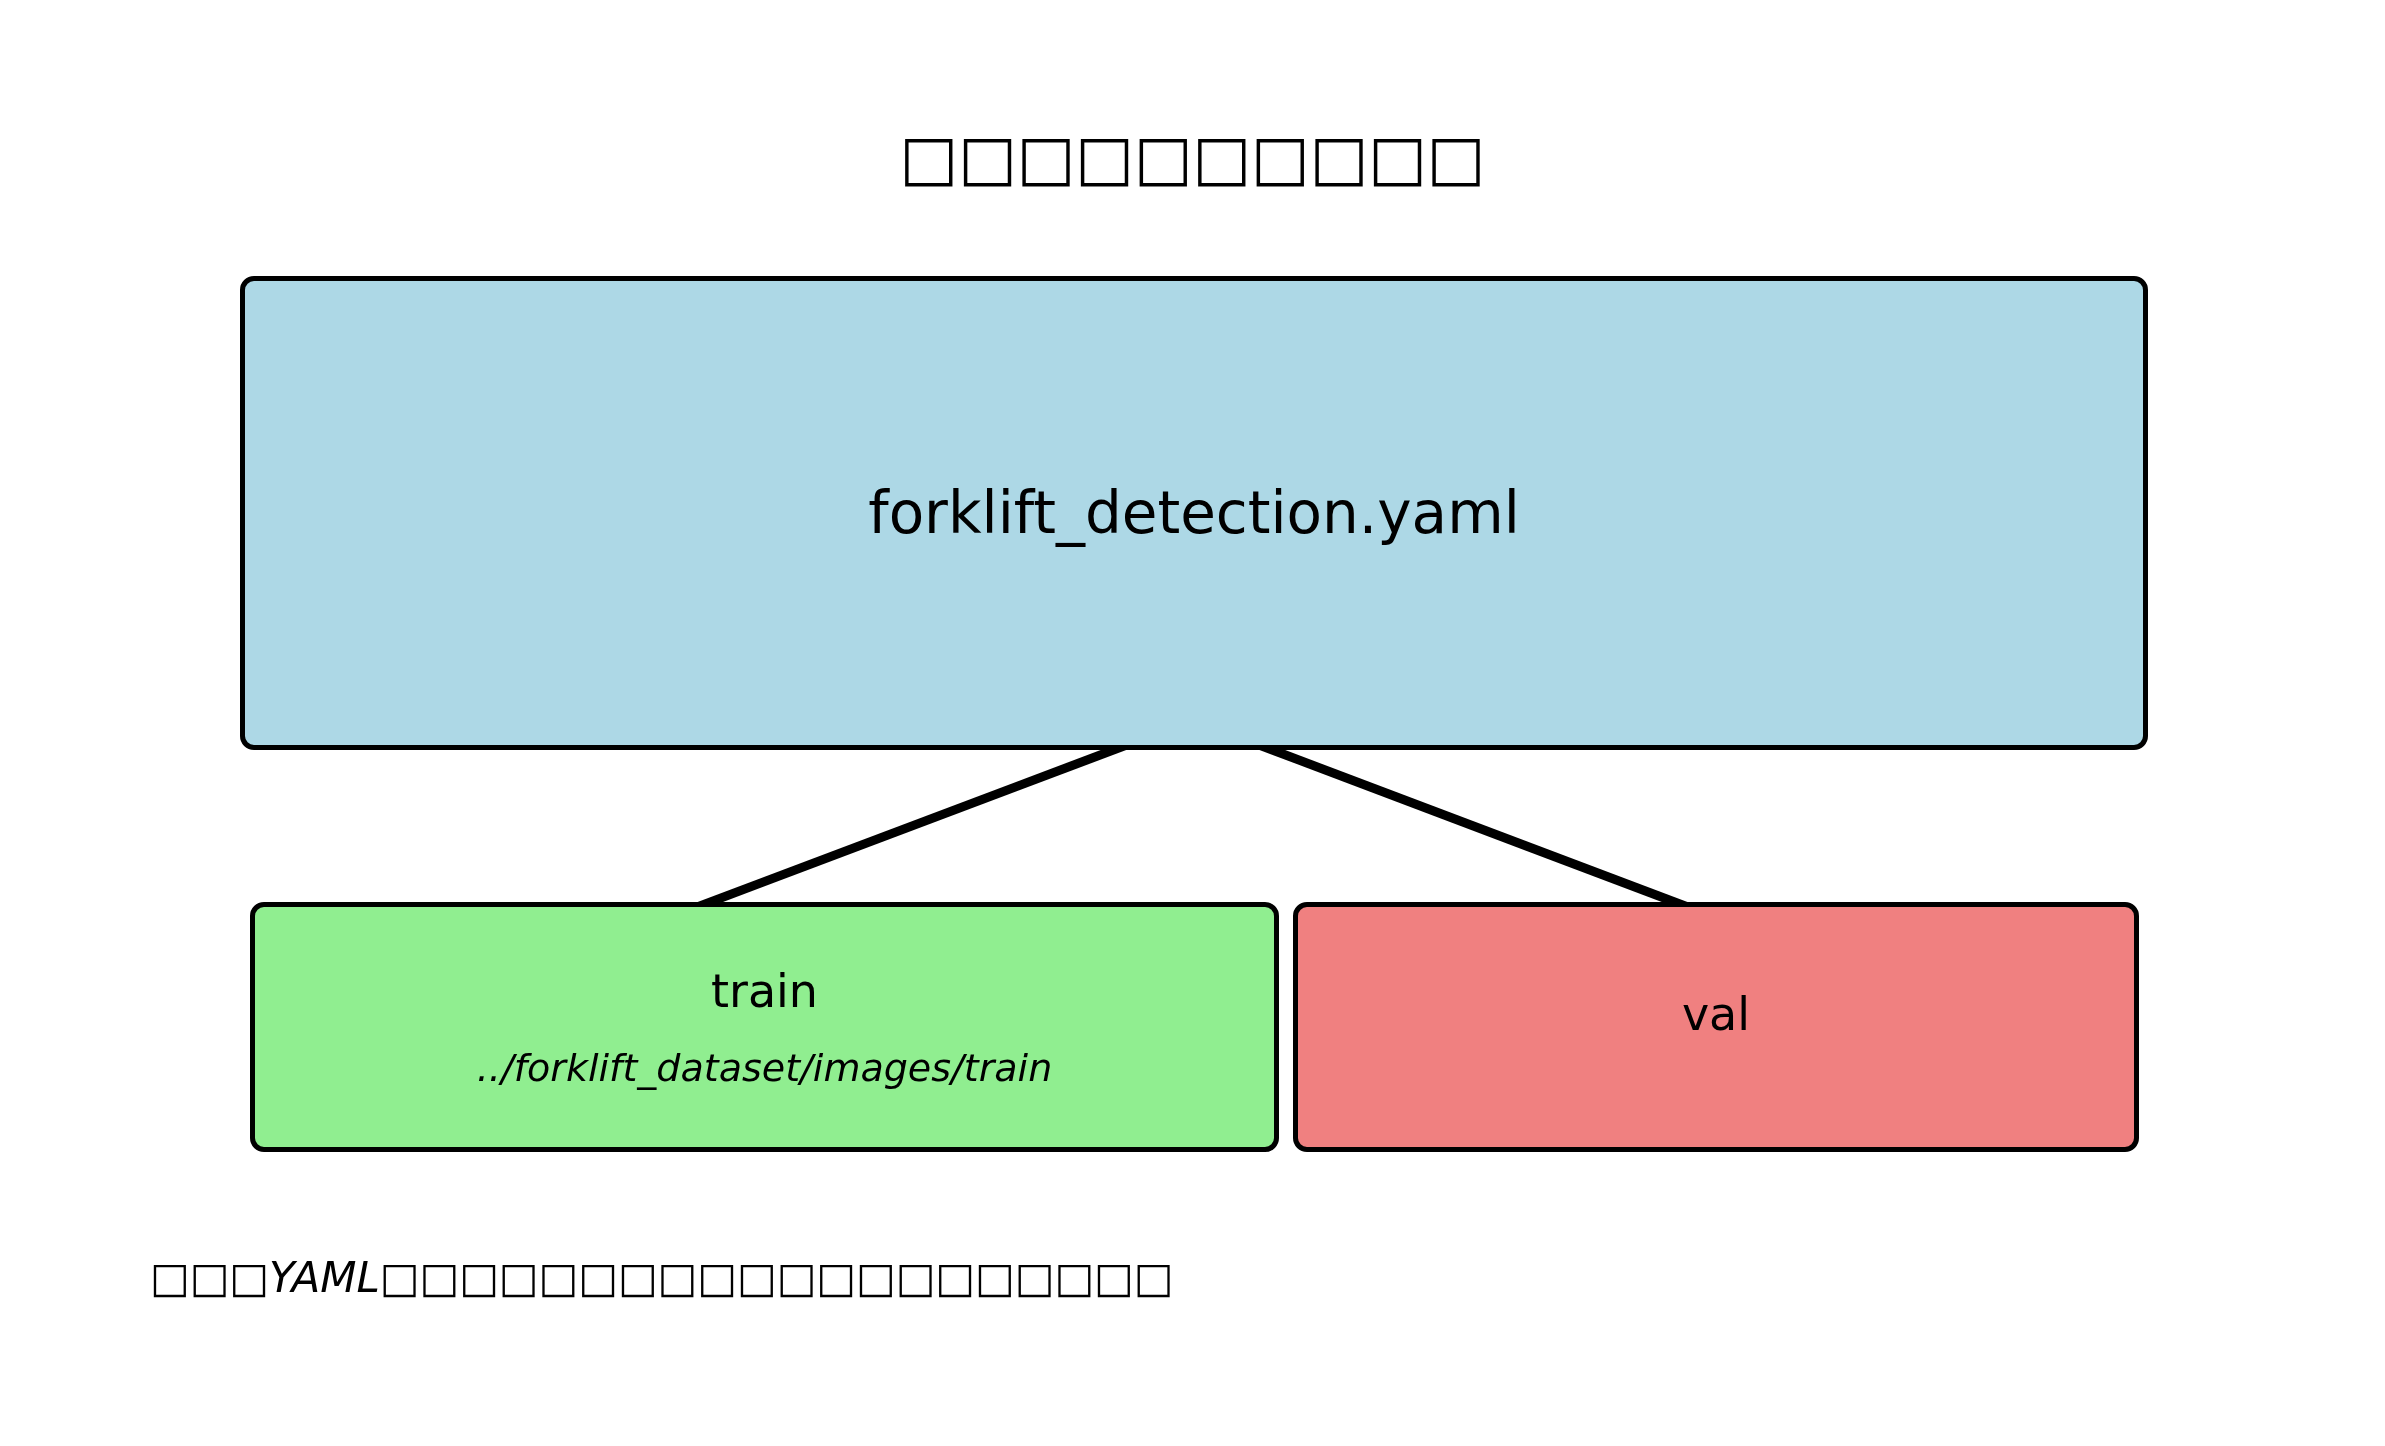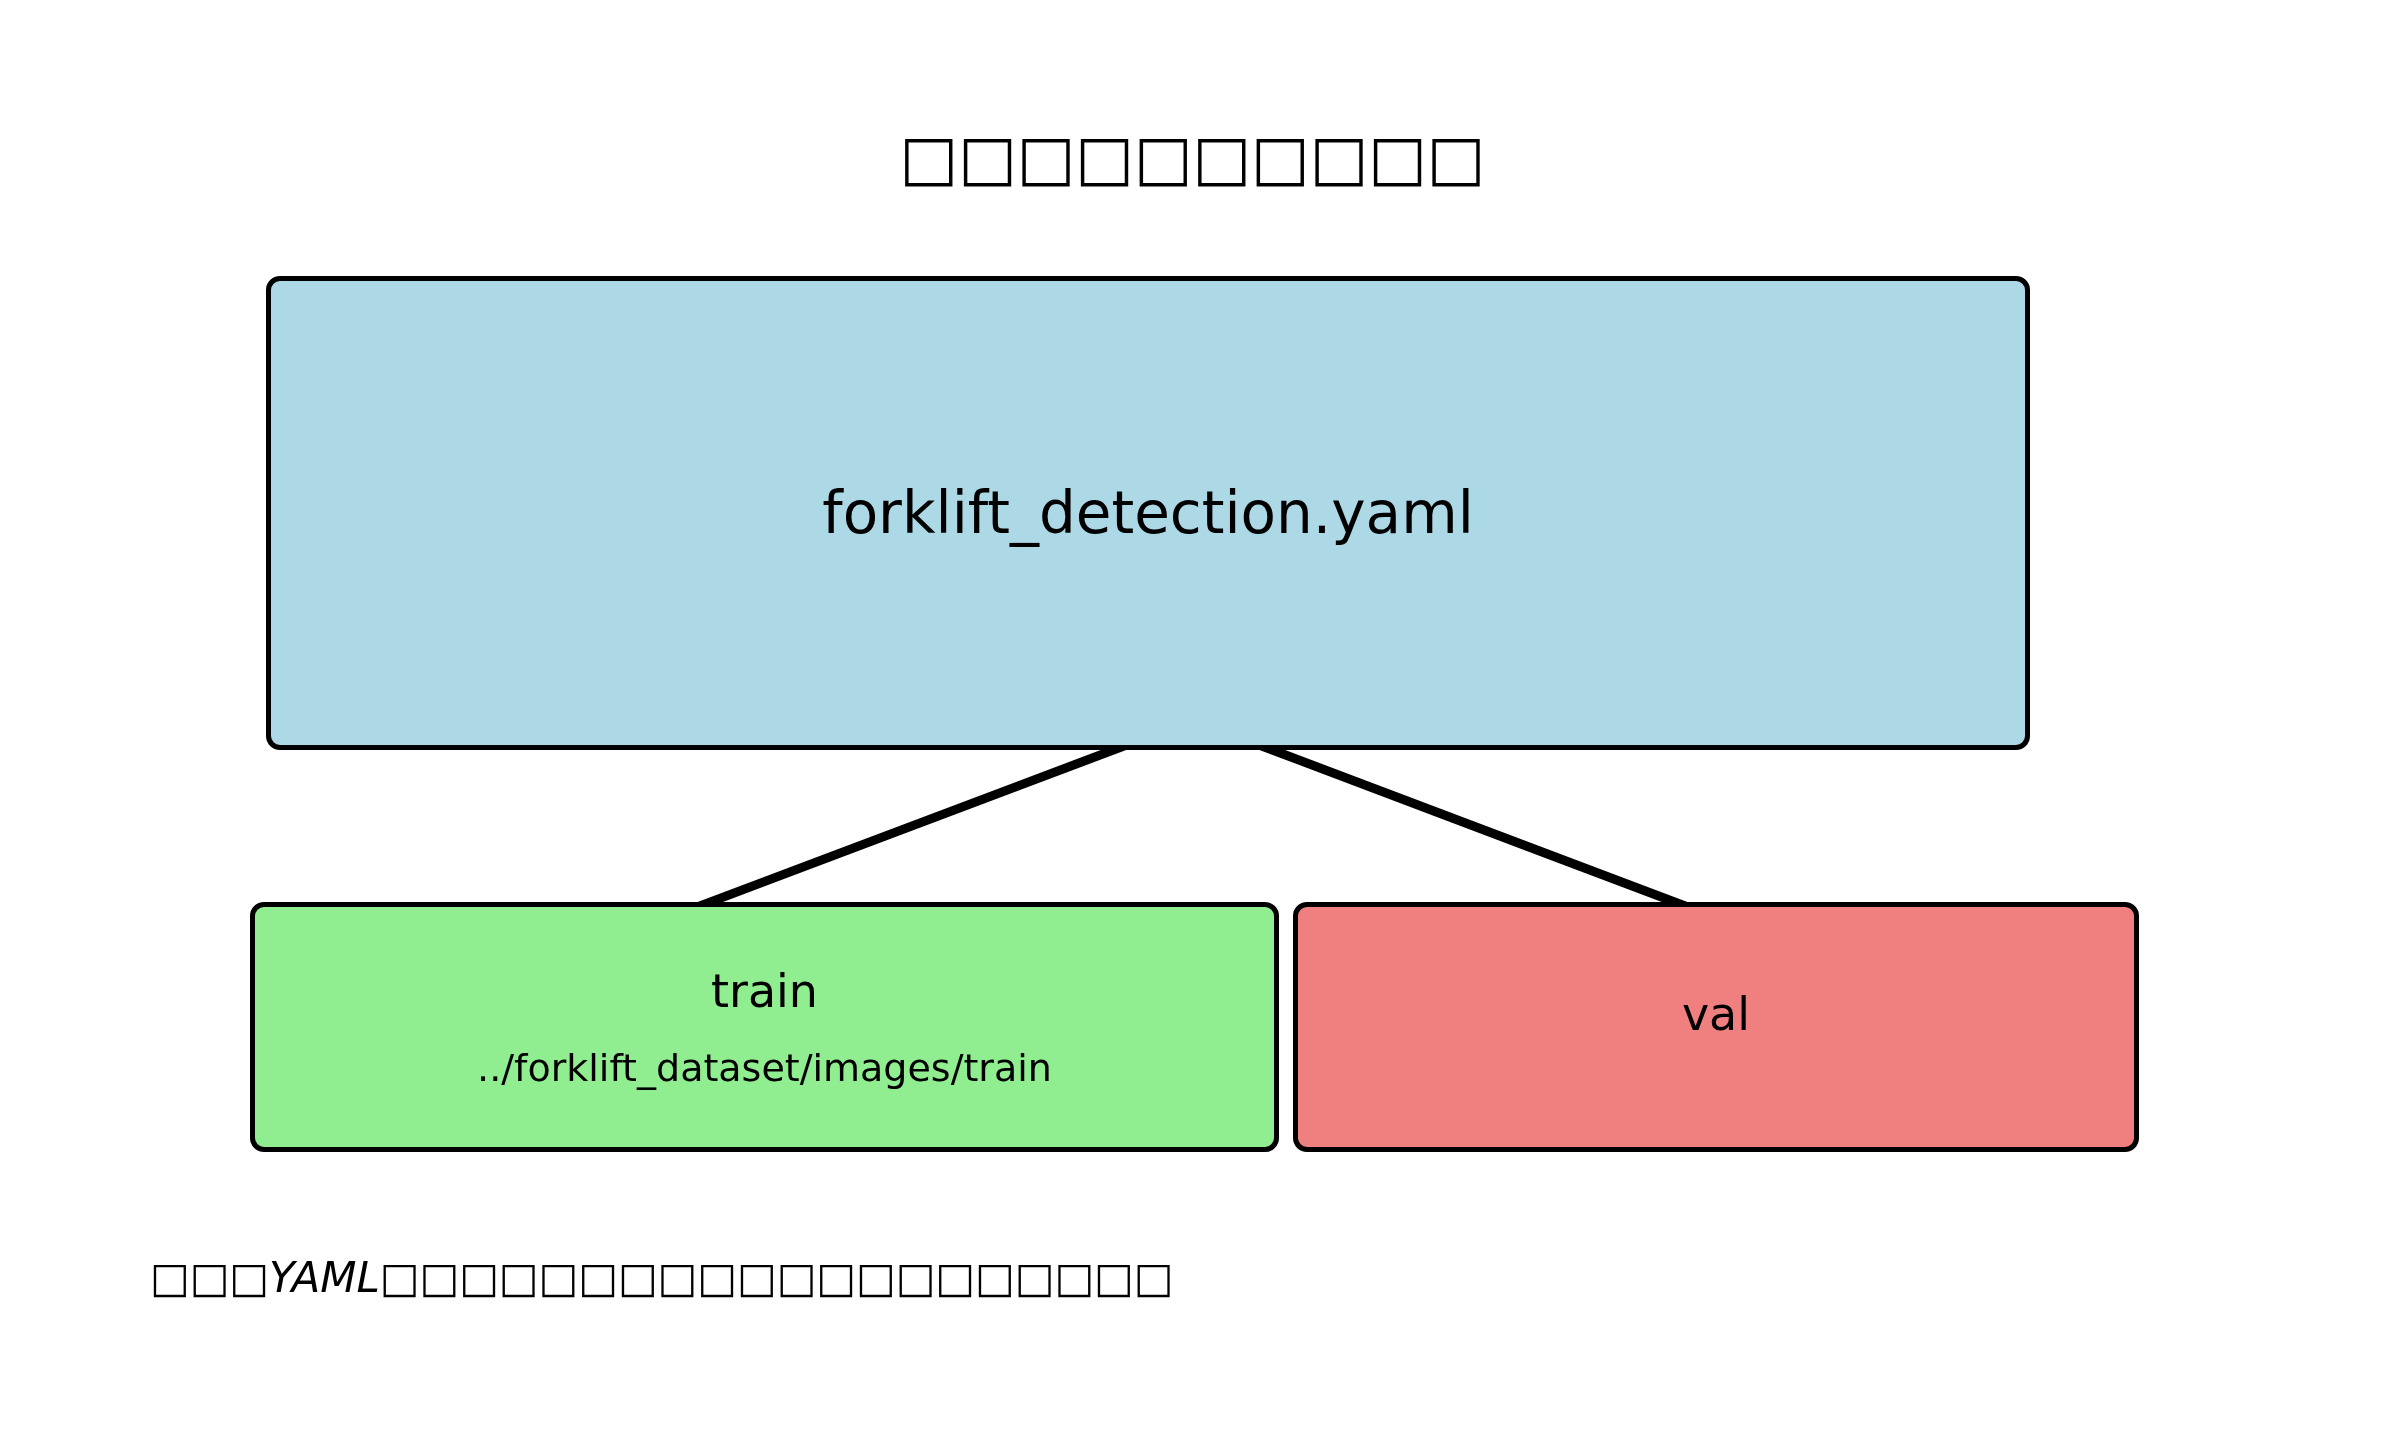--- a/index.html
+++ b/index.html
@@ -58,24 +58,23 @@
     display: flex;
     flex-direction: column;
     align-items: center;
     justify-content: center;
     text-align: center;
   }
 
   .node-root {
     left: 240px;
     top: 276px;
-    width: 1764px;
+    width: 1908px;
     height: 474px;
     background: #ADD8E6;
-    margin-left: 26px;
   }
 
   .node-train {
     left: 250px;
     top: 902px;
     width: 1029px;
     height: 250px;
     background: #90EE90;
   }
 
@@ -96,20 +95,21 @@
   .leaf-label {
     font-size: 46px;
     line-height: 56px;
     white-space: pre;
     margin-bottom: 26px;
   }
 
   .leaf-path {
     font-size: 38px;
     line-height: 46px;
+    font-style: italic;
     white-space: pre;
   }
 
   
   .diagram-caption {
     position: absolute;
     left: 150px;
     top: 1238px;
     font-size: 42px;
     line-height: 54px;

